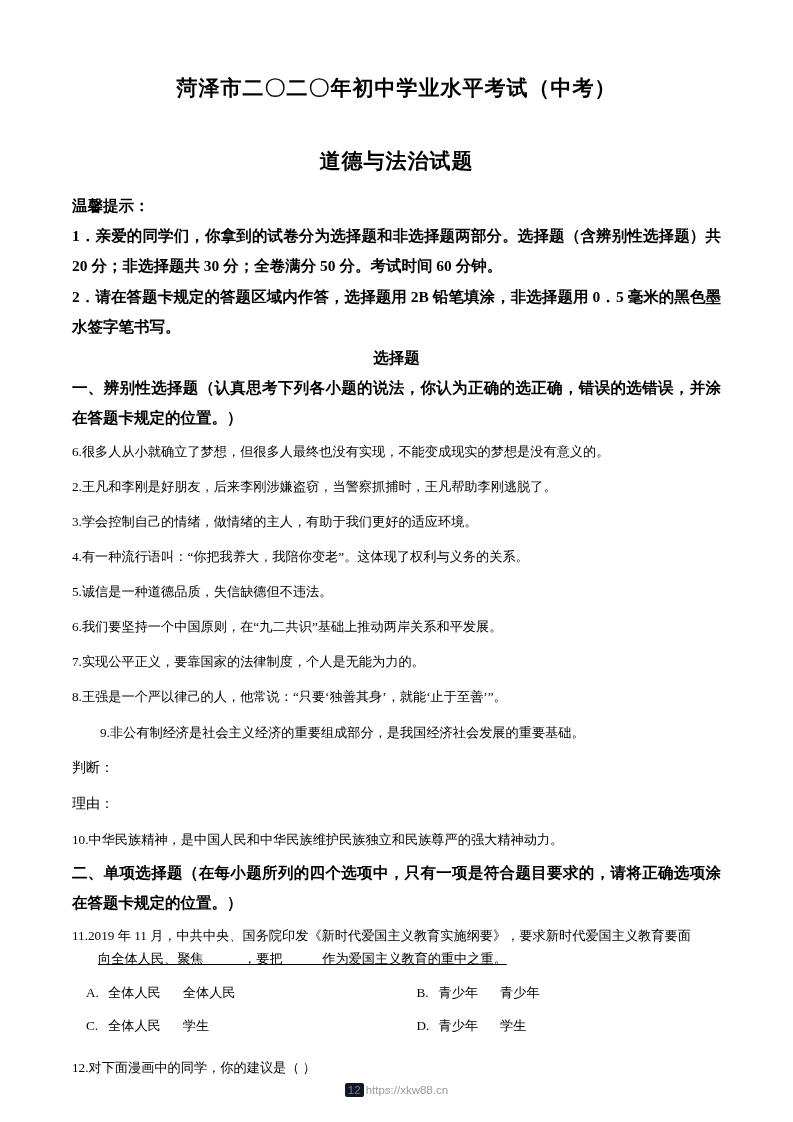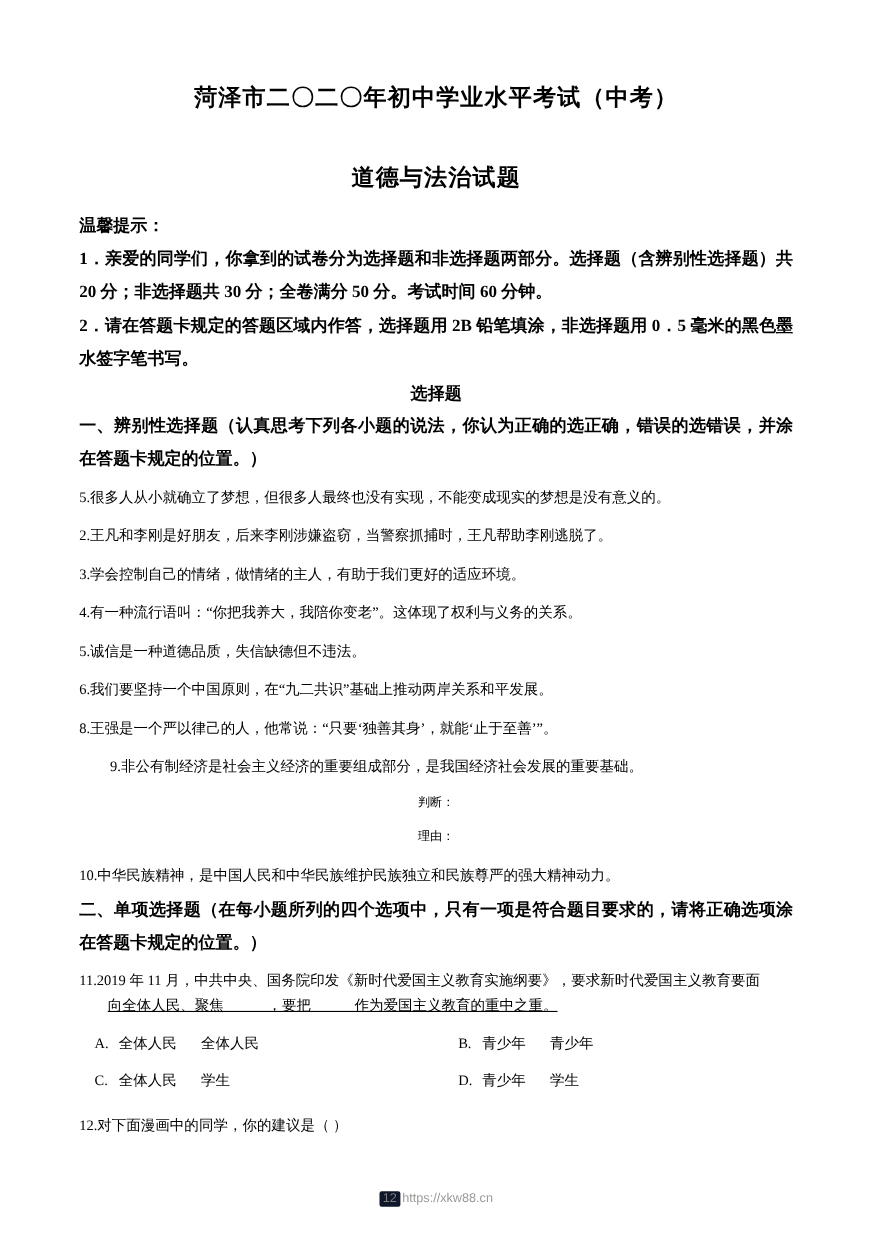--- a/index.html
+++ b/index.html
@@ -64,25 +64,24 @@
     font-size: 13.2px;
     line-height: 1.6;
     margin: 0;
     padding: 7px 0 7px 0;
     text-align: justify;
   }
   .q-line-indent {
     padding-left: 28px;
   }
   .small-label {
-    font-size: 11px;
+    font-size: 14px;
     line-height: 1.6;
     padding: 7px 0;
     margin: 0;
-    text-align: center;
   }
   .opts {
     display: flex;
     font-size: 13.2px;
     padding: 6px 0;
     line-height: 1.6;
     gap: 12px;
   }
   .opt {
     width: 50%;
@@ -128,26 +127,27 @@
   <h2 class="title-sub">道德与法治试题</h2>
 
   <p class="bold-line">温馨提示：</p>
   <p class="bold-block">1．亲爱的同学们，你拿到的试卷分为选择题和非选择题两部分。选择题（含辨别性选择题）共 20 分；非选择题共 30 分；全卷满分 50 分。考试时间 60 分钟。</p>
   <p class="bold-block">2．请在答题卡规定的答题区域内作答，选择题用 2B 铅笔填涂，非选择题用 0．5 毫米的黑色墨水签字笔书写。</p>
 
   <p class="center-bold">选择题</p>
 
   <p class="bold-block">一、辨别性选择题（认真思考下列各小题的说法，你认为正确的选正确，错误的选错误，并涂在答题卡规定的位置。）</p>
 
-  <p class="q-line">5.很多人从小就确立了梦想，但很多人最终也没有实现，不能变成现实的梦想是没有意义的。</p>
+  <p class="q-line">6.很多人从小就确立了梦想，但很多人最终也没有实现，不能变成现实的梦想是没有意义的。</p>
   <p class="q-line">2.王凡和李刚是好朋友，后来李刚涉嫌盗窃，当警察抓捕时，王凡帮助李刚逃脱了。</p>
   <p class="q-line">3.学会控制自己的情绪，做情绪的主人，有助于我们更好的适应环境。</p>
   <p class="q-line">4.有一种流行语叫：“你把我养大，我陪你变老”。这体现了权利与义务的关系。</p>
   <p class="q-line">5.诚信是一种道德品质，失信缺德但不违法。</p>
   <p class="q-line">6.我们要坚持一个中国原则，在“九二共识”基础上推动两岸关系和平发展。</p>
+  <p class="q-line">7.实现公平正义，要靠国家的法律制度，个人是无能为力的。</p>
   <p class="q-line">8.王强是一个严以律己的人，他常说：“只要‘独善其身’，就能‘止于至善’”。</p>
 
   <p class="q-line q-line-indent">9.非公有制经济是社会主义经济的重要组成部分，是我国经济社会发展的重要基础。</p>
 
   <p class="small-label">判断：</p>
   <p class="small-label">理由：</p>
 
   <p class="q-line">10.中华民族精神，是中国人民和中华民族维护民族独立和民族尊严的强大精神动力。</p>
 
   <p class="bold-block">二、单项选择题（在每小题所列的四个选项中，只有一项是符合题目要求的，请将正确选项涂在答题卡规定的位置。）</p>

